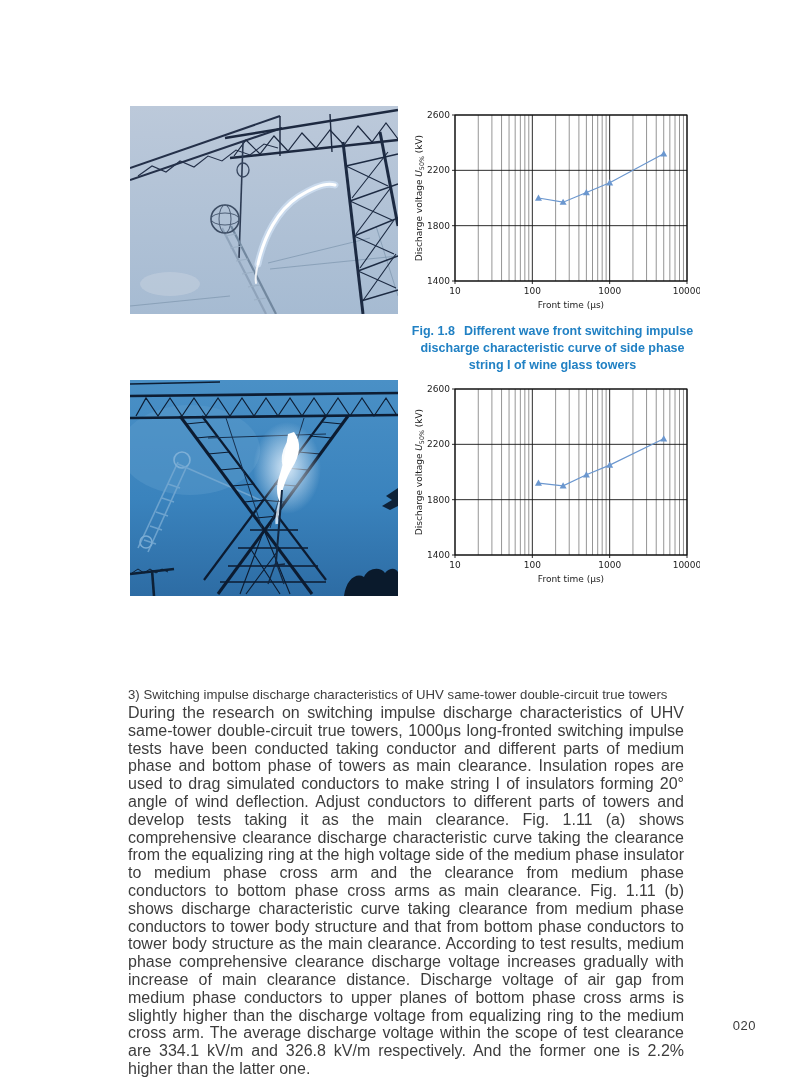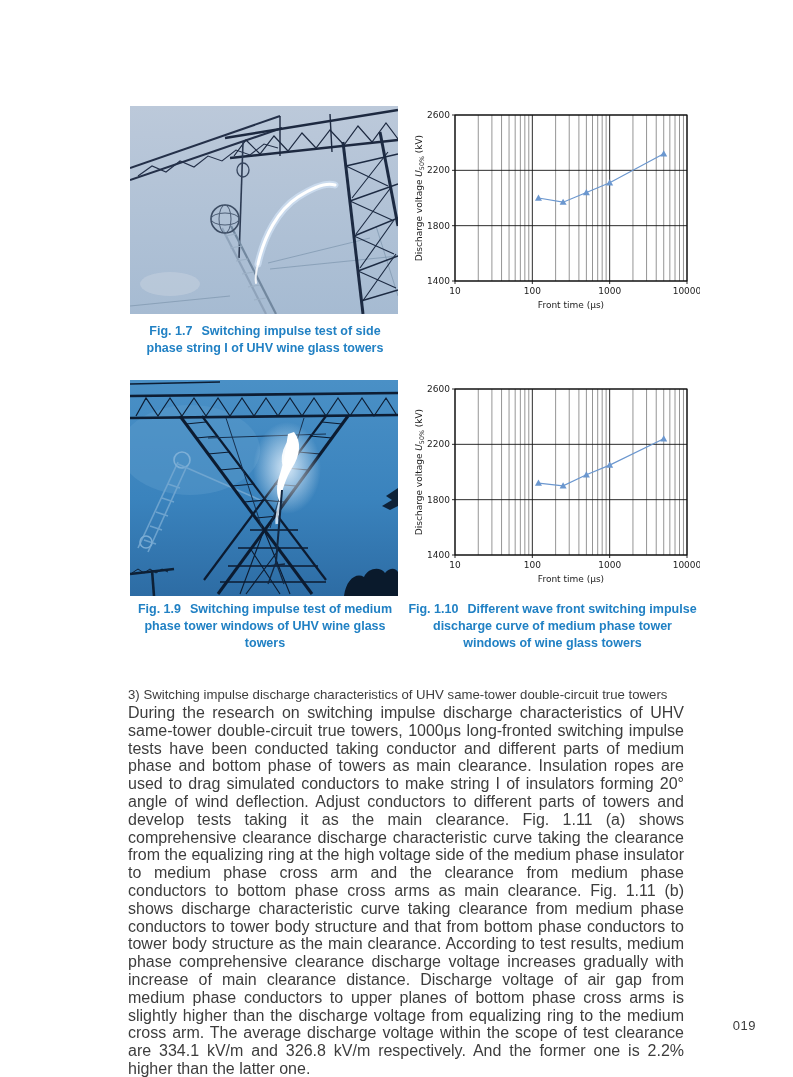--- a/index.html
+++ b/index.html
@@ -140,22 +140,22 @@
       <polyline points="125.5,95.0 150.1,99.2 173.4,89.5 196.7,79.8 250.7,50.7" fill="none" stroke="#6b97cf" stroke-width="1.2"></polyline>
       <path d="M 125.45668302768297 91.5 L 121.95668302768297 97.7 L 128.95668302768297 97.7 Z" fill="#6b97cf"></path>
       <path d="M 150.10736067063755 95.65 L 146.60736067063755 101.85000000000001 L 153.60736067063755 101.85000000000001 Z" fill="#6b97cf"></path>
       <path d="M 173.38701366865212 85.96666666666667 L 169.88701366865212 92.16666666666667 L 176.88701366865212 92.16666666666667 Z" fill="#6b97cf"></path>
       <path d="M 196.66666666666666 76.28333333333333 L 193.16666666666666 82.48333333333333 L 200.16666666666666 82.48333333333333 Z" fill="#6b97cf"></path>
       <path d="M 250.72034700198546 47.23333333333332 L 247.22034700198546 53.43333333333332 L 254.22034700198546 53.43333333333332 Z" fill="#6b97cf"></path>
       <text x="158" y="205" text-anchor="middle" class="axis">Front time (μs)</text>
       <text transform="translate(9 95) rotate(-90)" text-anchor="middle" class="axis">Discharge voltage <tspan font-style="italic">U</tspan><tspan font-size="6.3" dy="2">50%</tspan><tspan dy="-2"> (kV)</tspan></text>
     </svg>
 
-  <div class="caption" style="left:130px;top:323px;width:270px">
-    <span class="fig-label">Fig. 1.7</span><span>Switching impulse test of side phase string I of UHV wine glass towers</span>
+  <div class="caption" style="left:405px;top:323px;width:295px">
+    <span class="fig-label">Fig. 1.8</span><span>Different wave front switching impulse discharge characteristic curve of side phase string I of wine glass towers</span>
   </div>
 
   <svg class="photo" style="left:130px;top:380px" width="268" height="216" viewBox="0 0 268 216">
     <defs>
       <linearGradient id="sky2" x1="0" y1="0" x2="0" y2="1">
         <stop offset="0" stop-color="#4a90c6"></stop>
           <stop offset="0.55" stop-color="#3a83bd"></stop>
           <stop offset="1" stop-color="#2d6ca4"></stop>
       </linearGradient>
       <radialGradient id="glow2" cx="0.5" cy="0.5" r="0.5">
@@ -276,24 +276,18 @@
       <polyline points="125.5,106.1 150.1,108.8 173.4,97.8 196.7,88.1 250.7,61.8" fill="none" stroke="#6b97cf" stroke-width="1.2"></polyline>
       <path d="M 125.45668302768297 102.56666666666666 L 121.95668302768297 108.76666666666667 L 128.95668302768297 108.76666666666667 Z" fill="#6b97cf"></path>
       <path d="M 150.10736067063755 105.33333333333333 L 146.60736067063755 111.53333333333333 L 153.60736067063755 111.53333333333333 Z" fill="#6b97cf"></path>
       <path d="M 173.38701366865212 94.26666666666667 L 169.88701366865212 100.46666666666667 L 176.88701366865212 100.46666666666667 Z" fill="#6b97cf"></path>
       <path d="M 196.66666666666666 84.58333333333334 L 193.16666666666666 90.78333333333335 L 200.16666666666666 90.78333333333335 Z" fill="#6b97cf"></path>
       <path d="M 250.72034700198546 58.30000000000001 L 247.22034700198546 64.50000000000001 L 254.22034700198546 64.50000000000001 Z" fill="#6b97cf"></path>
       <text x="158" y="205" text-anchor="middle" class="axis">Front time (μs)</text>
       <text transform="translate(9 95) rotate(-90)" text-anchor="middle" class="axis">Discharge voltage <tspan font-style="italic">U</tspan><tspan font-size="6.3" dy="2">50%</tspan><tspan dy="-2"> (kV)</tspan></text>
     </svg>
 
-  <div class="caption" style="left:130px;top:601px;width:270px">
-    <span class="fig-label">Fig. 1.9</span><span>Switching impulse test of medium phase tower windows of UHV wine glass towers</span>
-  </div>
-  <div class="caption" style="left:405px;top:601px;width:295px">
-    <span class="fig-label">Fig. 1.10</span><span>Different wave front switching impulse discharge curve of medium phase tower windows of wine glass towers</span>
-  </div>
 
   <div class="heading" style="left:128px;top:687px;width:556px">3) Switching impulse discharge characteristics of UHV same-tower double-circuit true towers</div>
   <div class="para" style="left:128px;top:704px;width:556px">During the research on switching impulse discharge characteristics of UHV same-tower double-circuit true towers, 1000μs long-fronted switching impulse tests have been conducted taking conductor and different parts of medium phase and bottom phase of towers as main clearance. Insulation ropes are used to drag simulated conductors to make string I of insulators forming 20° angle of wind deflection. Adjust conductors to different parts of towers and develop tests taking it as the main clearance. Fig. 1.11 (a) shows comprehensive clearance discharge characteristic curve taking the clearance from the equalizing ring at the high voltage side of the medium phase insulator to medium phase cross arm and the clearance from medium phase conductors to bottom phase cross arms as main clearance. Fig. 1.11 (b) shows discharge characteristic curve taking clearance from medium phase conductors to tower body structure and that from bottom phase conductors to tower body structure as the main clearance. According to test results, medium phase comprehensive clearance discharge voltage increases gradually with increase of main clearance distance. Discharge voltage of air gap from medium phase conductors to upper planes of bottom phase cross arms is slightly higher than the discharge voltage from equalizing ring to the medium cross arm. The average discharge voltage within the scope of test clearance are 334.1 kV/m and 326.8 kV/m respectively. And the former one is 2.2% higher than the latter one.</div>
 
-  <div class="pagenum" style="right:37px;top:1018px">019</div>
+  <div class="pagenum" style="right:37px;top:1018px">020</div>
 </div>
 
 </body></html>

